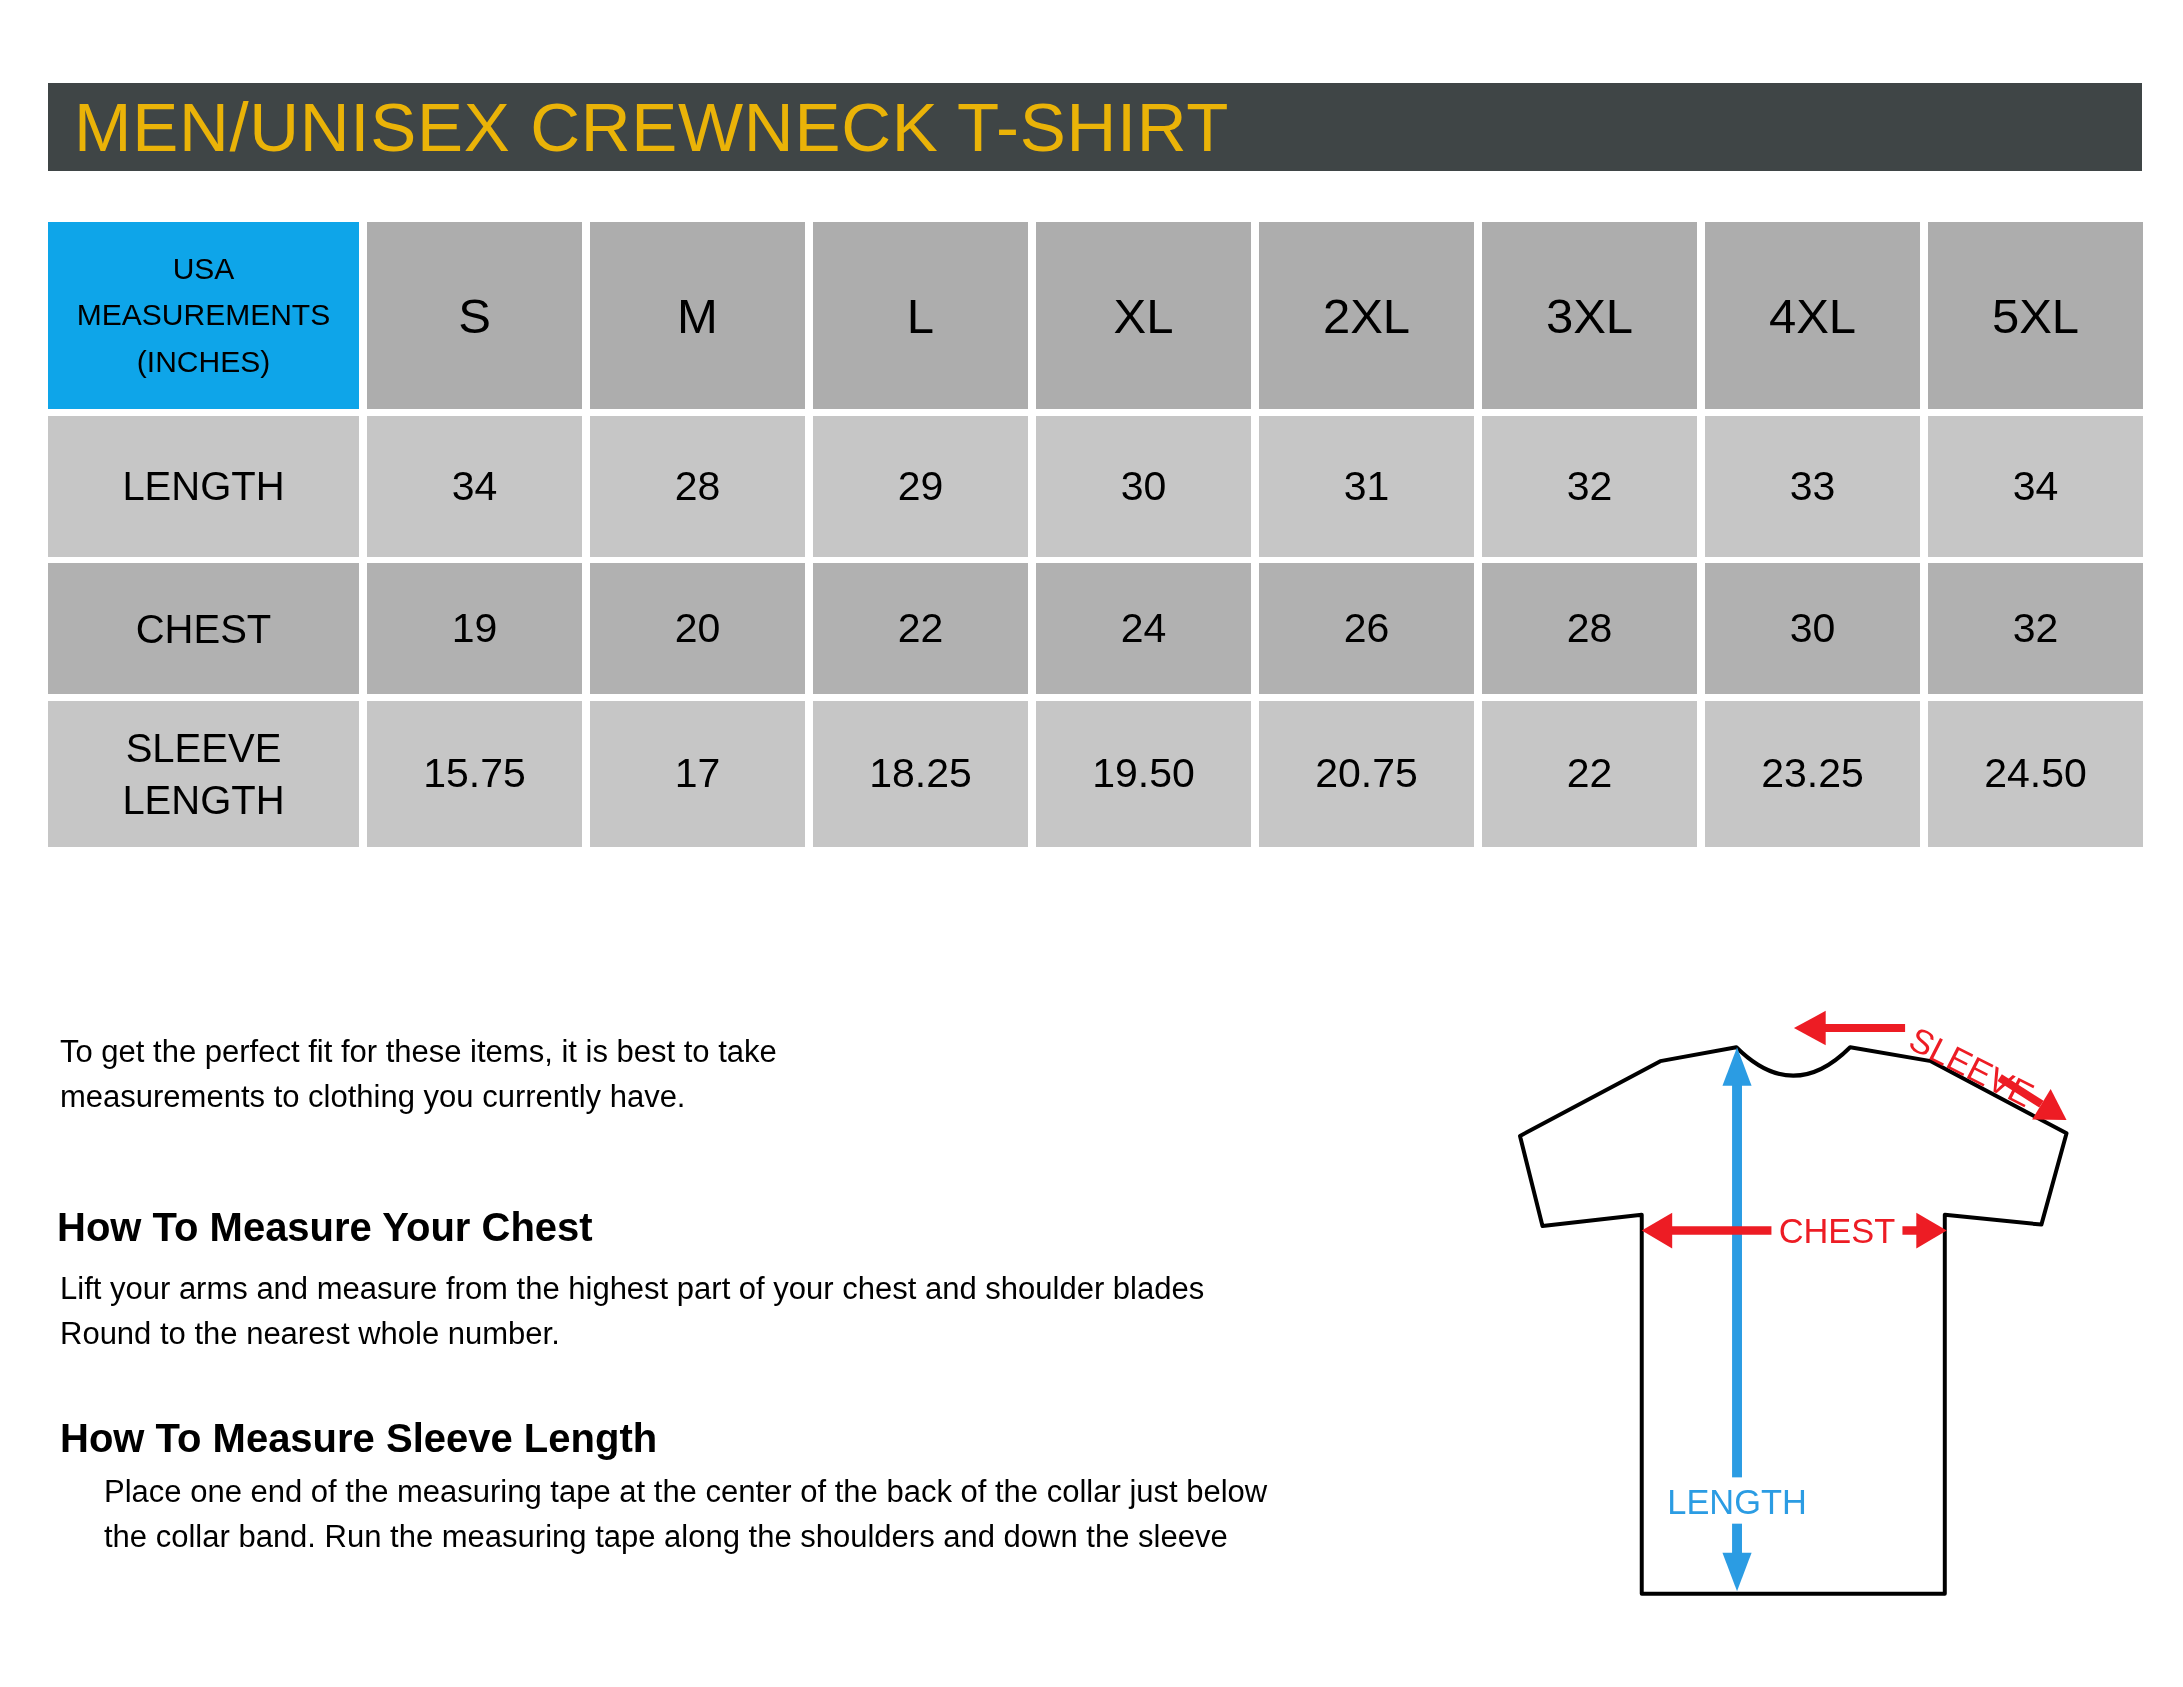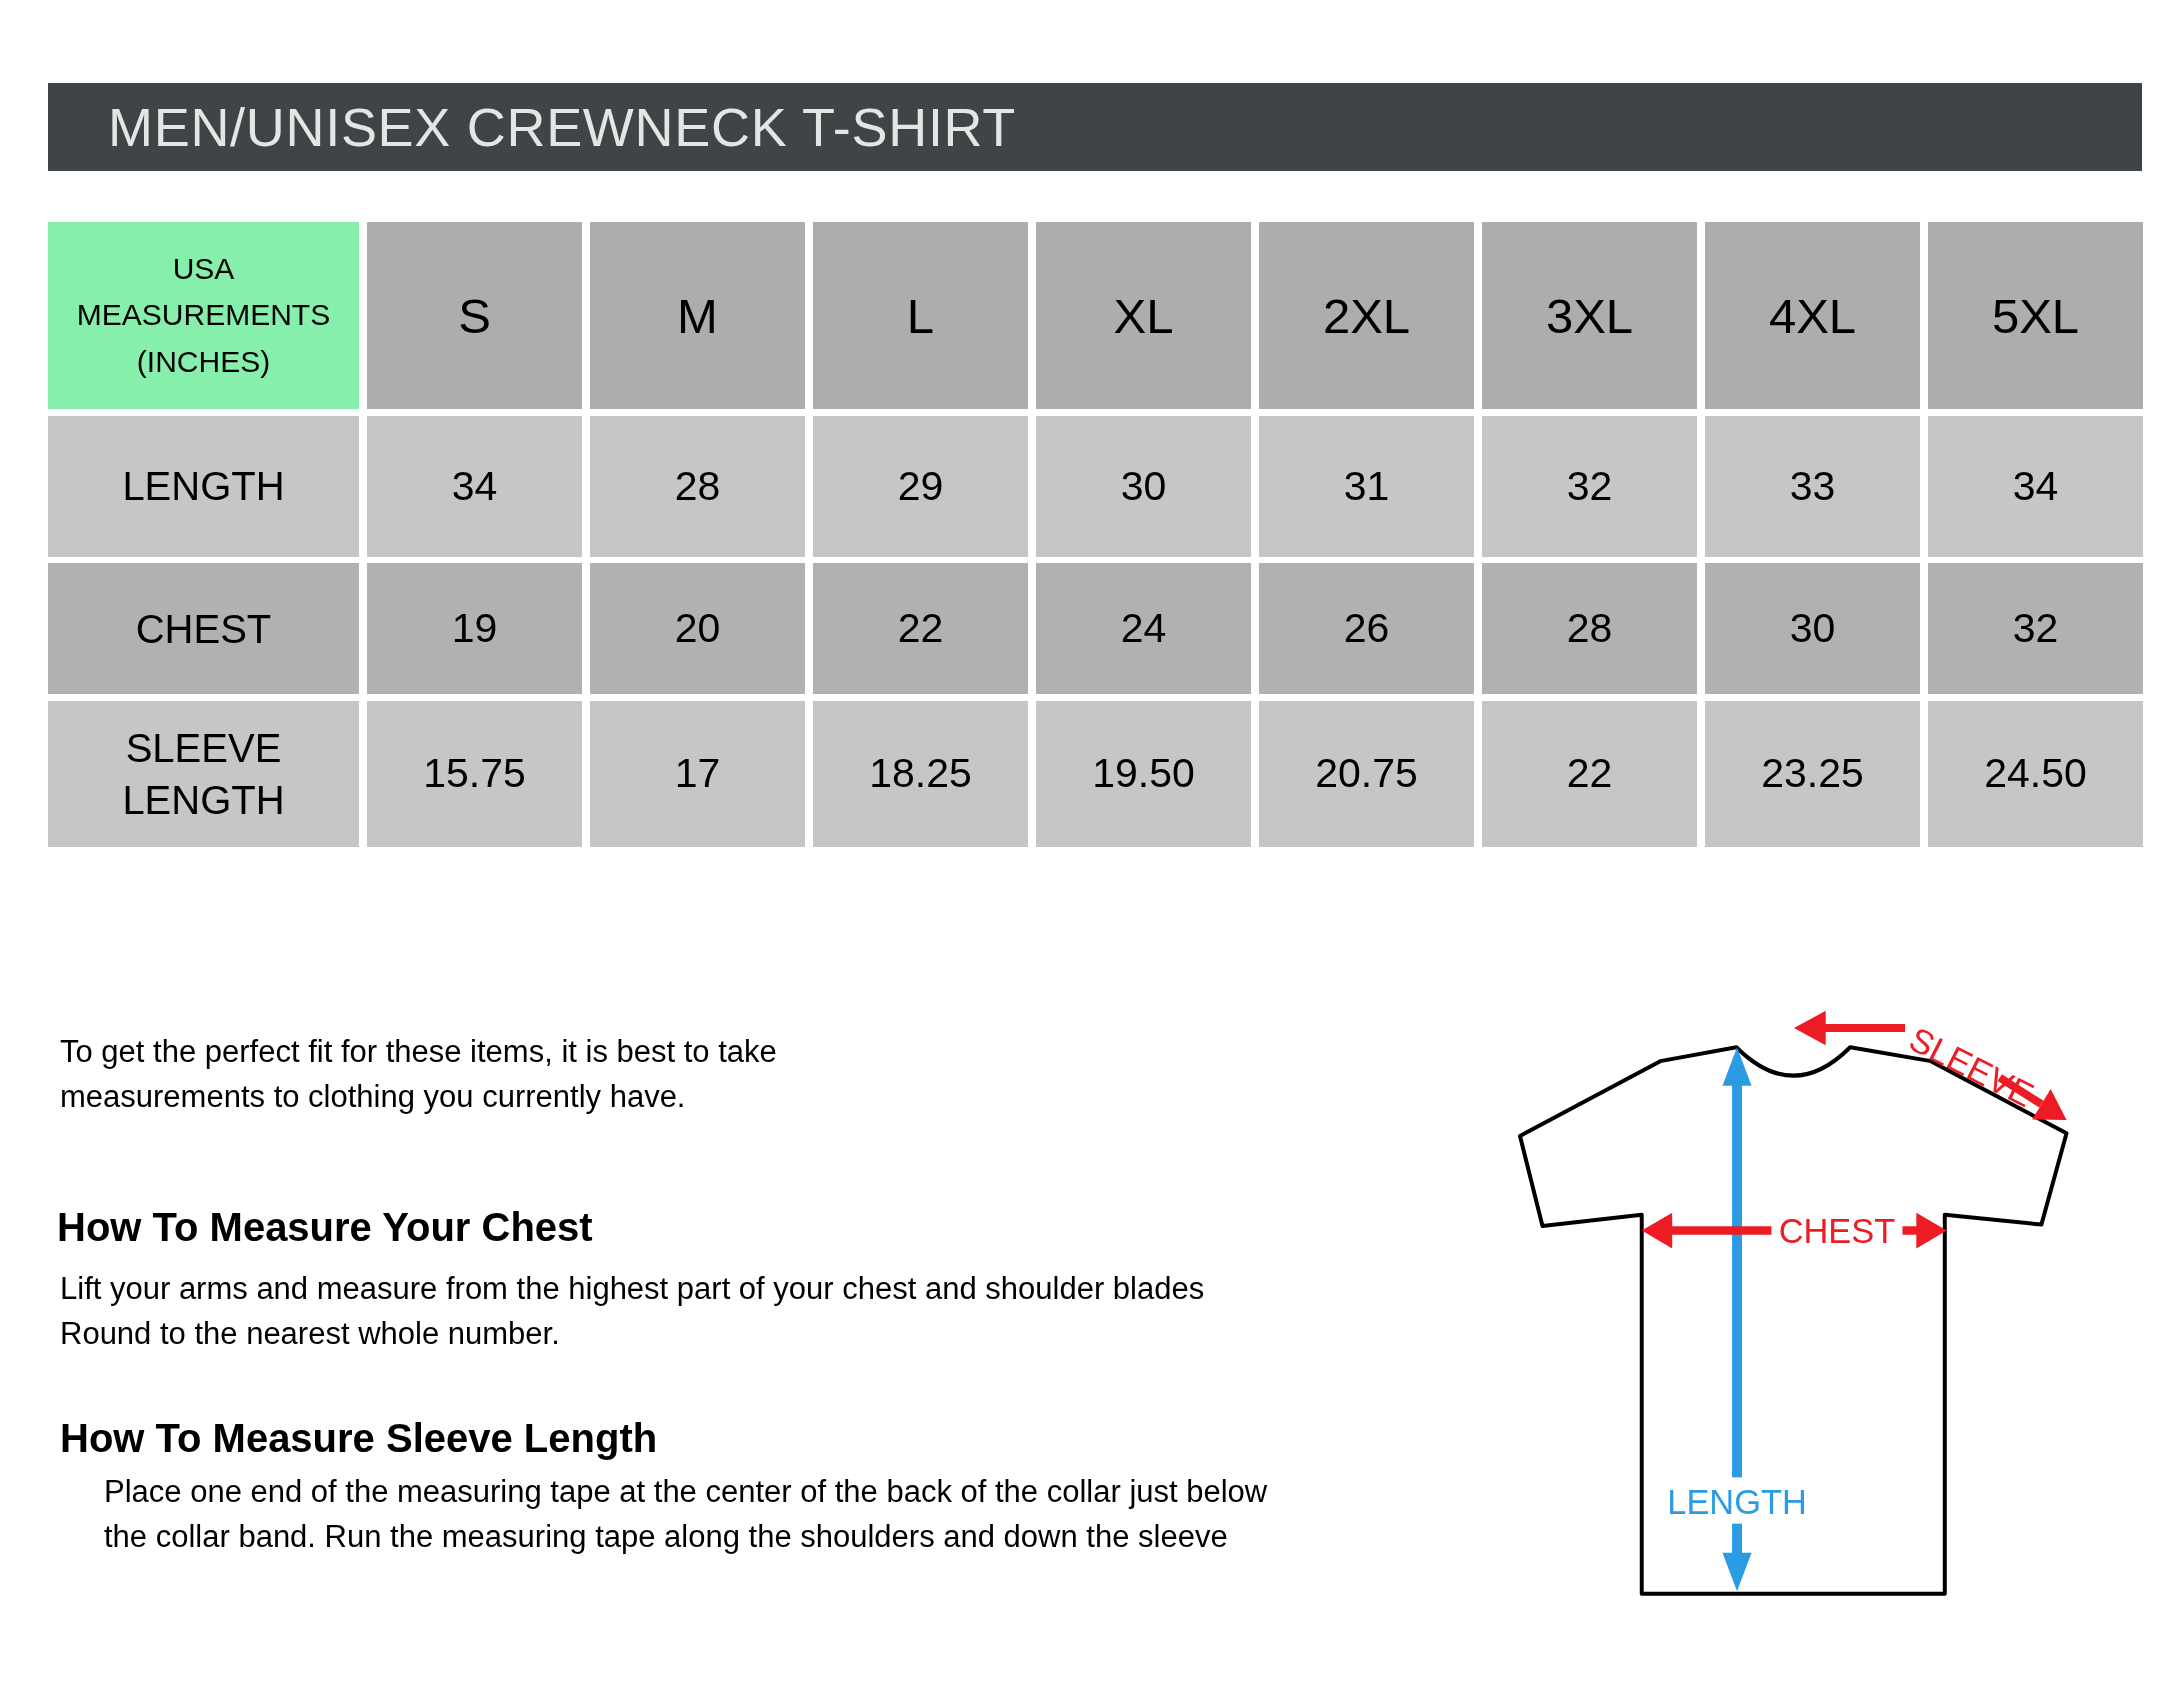--- a/index.html
+++ b/index.html
@@ -6,33 +6,33 @@
   body{
     width:2183px;height:1687px;position:relative;background:#ffffff;
     font-family:"Liberation Sans", sans-serif;color:#000;overflow:hidden;
   }
   
   .title-bar{
     position:absolute;left:48px;top:83px;width:2094px;height:88px;
     background:#3f4546;display:flex;align-items:center;
   }
   .title-bar .t{
-    color:#e5e5e5;font-size:54px;padding-left:60px;white-space:nowrap;letter-spacing:0.7px;
+    color:#eab308;font-size:69px;padding-left:26px;white-space:nowrap;letter-spacing:0.7px;
   }
   
   .tbl{
     position:absolute;left:48px;top:222px;width:2095px;height:624px;
     display:grid;
     grid-template-columns:311px repeat(8,1fr);
     grid-template-rows:187px 141px 131px 146px;
     gap:6.6px 8px;background:#ffffff;
   }
   .c{display:flex;flex-direction:column;align-items:center;justify-content:center;text-align:center;}
   .head{background:#adadad;font-size:49px;}
-  .corner{background:#86efac;font-size:30px;line-height:1.55;text-align:center;}
+  .corner{background:#0ea5e9;font-size:30px;line-height:1.55;text-align:center;}
   .rowA{background:#c6c6c6;}
   .rowB{background:#b1b1b1;}
   .lbl{font-size:40px;line-height:1.3;padding:0 12px;}
   .val{font-size:41px;}
   
   .txtline{font-size:31px;line-height:45px;white-space:nowrap;}
   .block{position:absolute;}
   .hdg{font-size:40px;font-weight:bold;white-space:nowrap;}
   
   .diagram{position:absolute;left:1475px;top:973px;width:708px;height:662px;}

